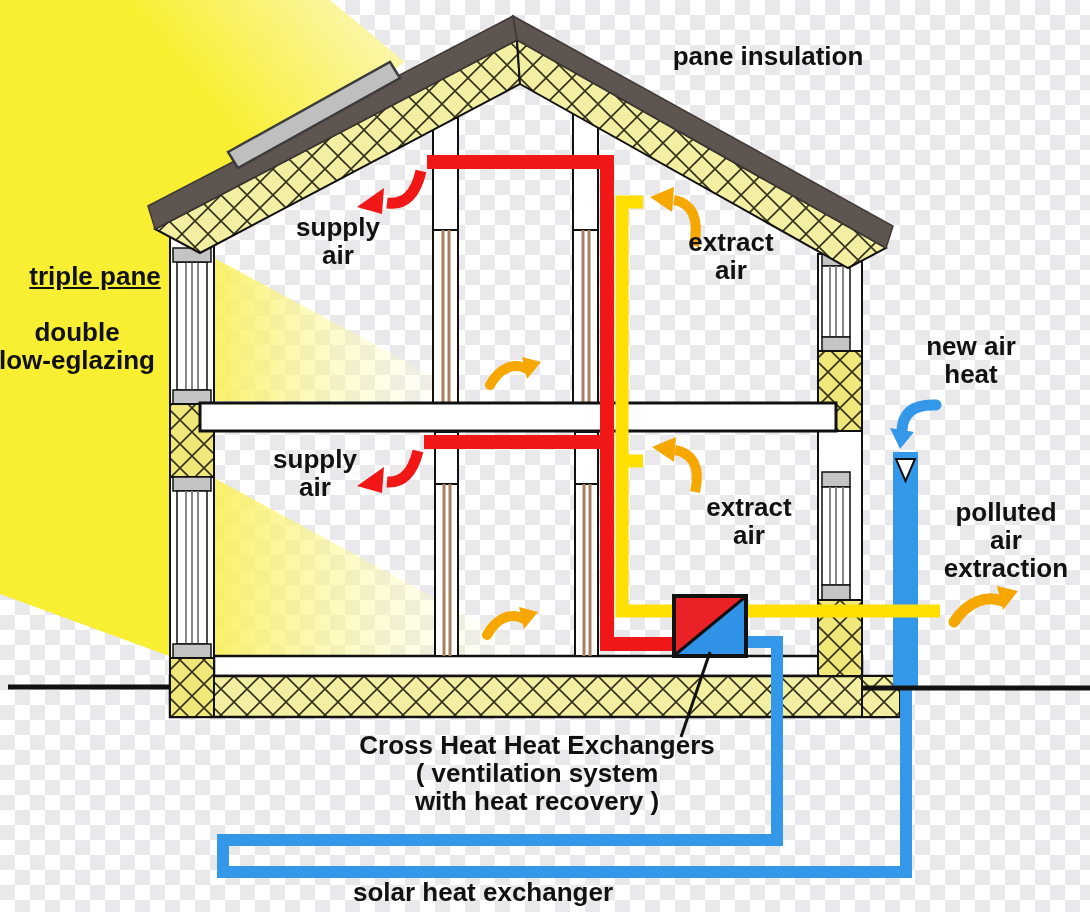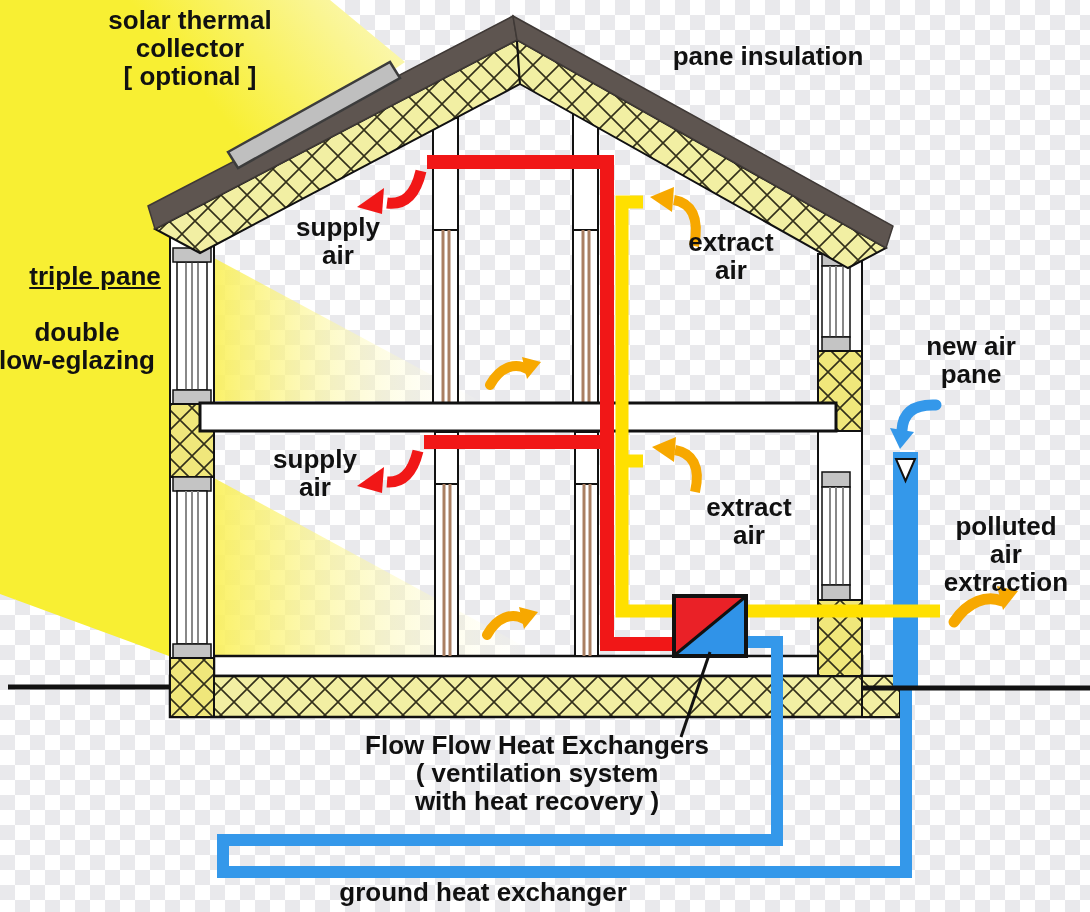--- a/index.html
+++ b/index.html
@@ -175,37 +175,34 @@
     <g>
       <path d="M954,622 C968,601 987,595 1002,601" fill="none" stroke="#f7a800" stroke-width="11" stroke-linecap="round"></path>
       <polygon points="1018,591 997,586 1003,610" fill="#f7a800"></polygon>
     </g>
     <g>
       <path d="M936,405 C912,404 903,414 902,430" fill="none" stroke="#3498ea" stroke-width="11" stroke-linecap="round"></path>
       <polygon points="900,449 890,428 914,432" fill="#3498ea"></polygon>
     </g>
   </svg>
 
-  <div class="lbl" style="left:190px; top:6px;">solar thermal
-collector
-[ optional ]</div>
   <div class="lbl" style="left:768px; top:42px;">pane insulation</div>
   <div class="lbl" style="left:95px; top:262px;text-decoration:underline;">triple pane</div>
   <div class="lbl" style="left:77px; top:318px;text-align:center;">double
 low-eglazing</div>
   <div class="lbl" style="left:338px; top:213px;">supply
 air</div>
   <div class="lbl" style="left:731px; top:228px;">extract
 air</div>
   <div class="lbl" style="left:315px; top:445px;">supply
 air</div>
   <div class="lbl" style="left:749px; top:493px;">extract
 air</div>
   <div class="lbl" style="left:971px; top:332px;">new air
-pane</div>
-  <div class="lbl" style="left:1006px; top:512px;">polluted
+heat</div>
+  <div class="lbl" style="left:1006px; top:498px;">polluted
 air
 extraction</div>
-  <div class="lbl" style="left:537px; top:731px;">Flow Flow Heat Exchangers
+  <div class="lbl" style="left:537px; top:731px;">Cross Heat Heat Exchangers
 ( ventilation system
 with heat recovery )</div>
-  <div class="lbl" style="left:483px; top:878px;">ground heat exchanger</div>
+  <div class="lbl" style="left:483px; top:878px;">solar heat exchanger</div>
 </div>
 
 </body></html>

